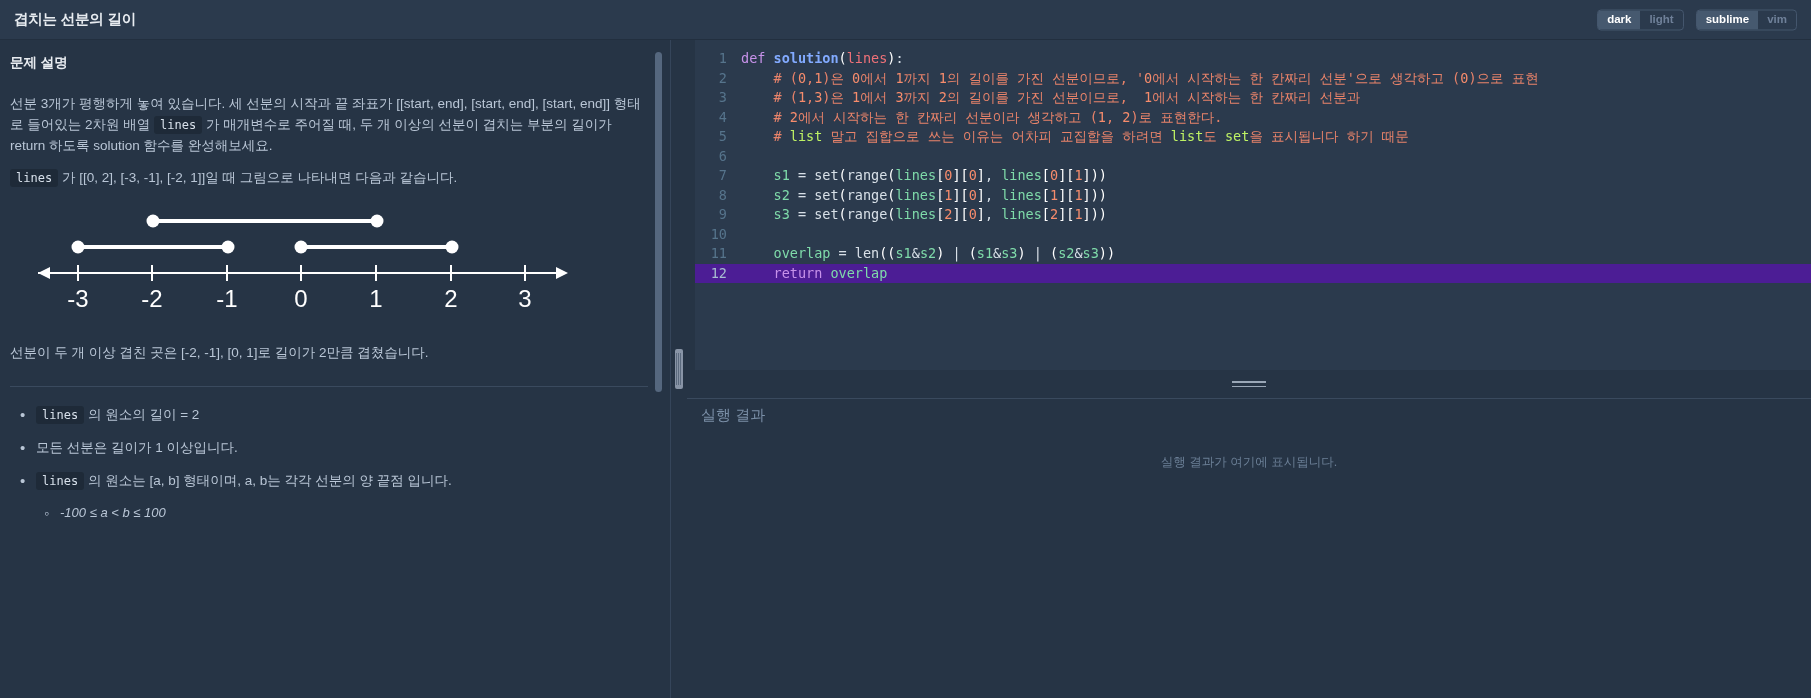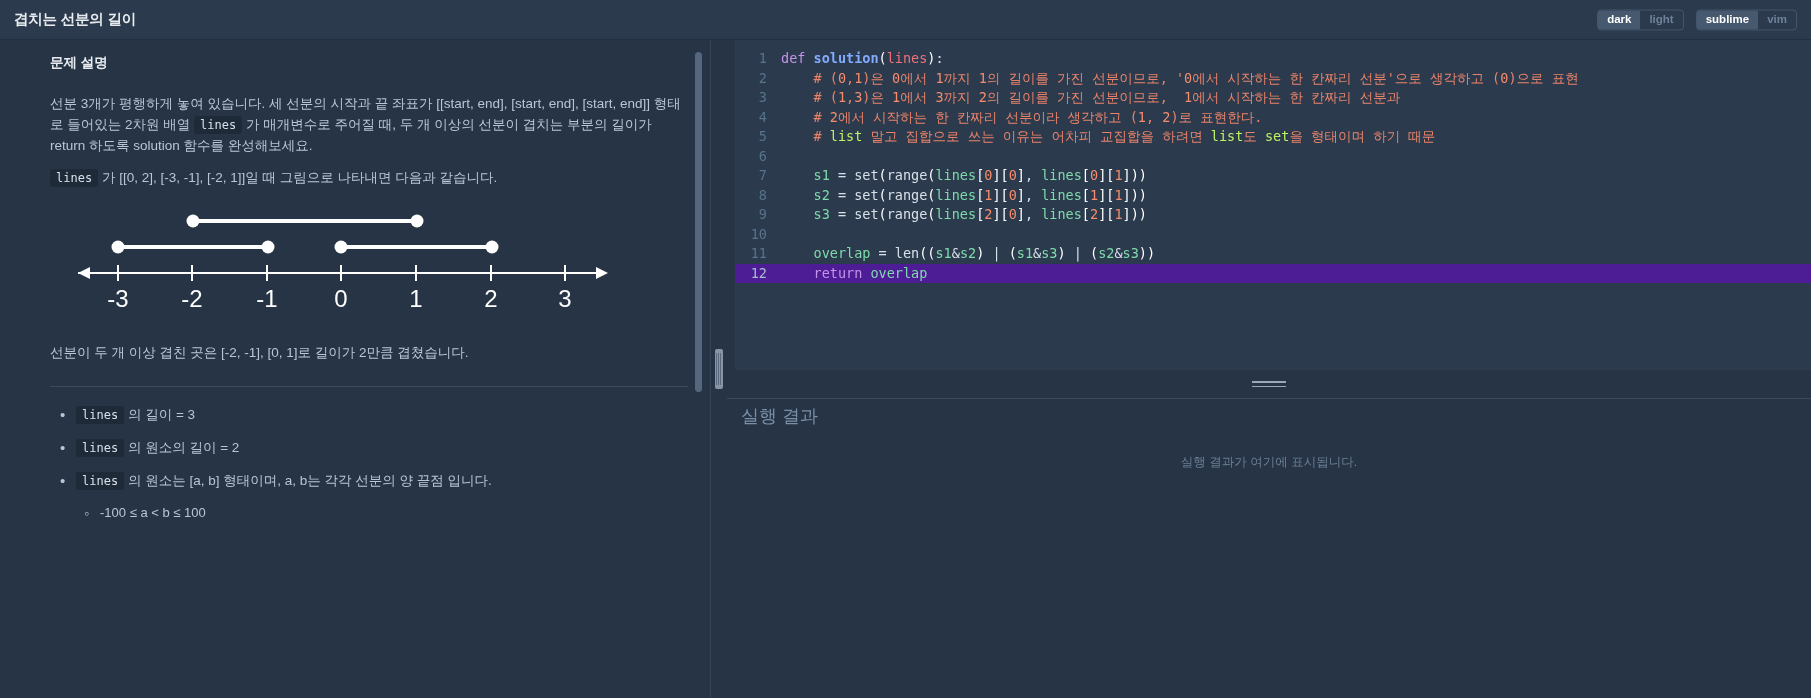--- a/index.html
+++ b/index.html
@@ -33,21 +33,21 @@
   }
   .toggle-btn {
     font-size: 11.5px; font-weight: bold;
     padding: 0 9px; display: flex; align-items: center;
     color: #6f8099; background: transparent; cursor: pointer;
     line-height: 1;
   }
   .toggle-btn.active { background: #46596f; color: #ffffff; }
 
   
-  .body { flex: 1 1 auto; display: flex; min-height: 0; margin-left: 40px; }
+  .body { flex: 1 1 auto; display: flex; min-height: 0; }
 
   
   .left {
     width: 670px; flex: 0 0 670px;
     background: #263445;
     position: relative;
     overflow: hidden;
   }
   .left-inner { padding: 14px 22px 0 10px; }
   .scrollbar-track {
@@ -82,20 +82,21 @@
     position: relative; padding-left: 22px; margin-bottom: 13px;
   }
   ul.constraints > li::before {
     content: "\2022"; position: absolute; left: 6px; top: -1px;
     color: #b9c6d6; font-size: 15px;
   }
   ul.constraints ul { list-style: none; margin-top: 11px; padding-left: 4px; }
   ul.constraints ul > li {
     color: #b9c6d6; font-size: 13px; position: relative; padding-left: 20px;
     line-height: 1.5;
+    font-style: italic;
   }
   ul.constraints ul > li::before {
     content: "\25E6"; position: absolute; left: 4px; top: 0; color: #b9c6d6; font-size: 14px;
   }
 
   
   .gutter {
     width: 17px; flex: 0 0 17px; background: #263445;
     display: flex; align-items: center; justify-content: center;
     position: relative;
@@ -150,21 +151,21 @@
   .result-splitter {
     height: 28px; flex: 0 0 28px; display: flex; align-items: center; justify-content: center;
     background: #263445;
   }
   .result-handle { width: 34px; height: 8px; display: flex; flex-direction: column; justify-content: center; gap: 3px; }
   .result-handle span { display: block; height: 1.5px; background: #9aa7b7; }
   .result-head {
     height: 34px; flex: 0 0 34px; border-top: 1px solid #3a4a5e;
     display: flex; align-items: center; padding-left: 14px;
   }
-  .result-title { color: #7b90a8; font-size: 18px; text-align: center; }
+  .result-title { color: #7b90a8; font-size: 15px; text-align: center; }
   .result-body { flex: 1 1 auto; padding: 22px 14px 0 14px; text-align: center; }
   .result-placeholder { color: #6b7f96; font-size: 12.5px; }
 </style>
 </head>
 <body>
 
 <div class="app">
 
   <div class="topbar">
     <div class="topbar-title">겹치는 선분의 길이</div>
@@ -227,22 +228,22 @@
             <text x="515" y="100" fill="#ffffff" font-size="24" font-family="Liberation Sans, sans-serif" text-anchor="middle">3</text>
           </svg>
         </div>
 
         <div class="para res-line">선분이 두 개 이상 겹친 곳은 [-2, -1], [0, 1]로 길이가 2만큼 겹쳤습니다.</div>
 
         <div class="divider"></div>
 
 
         <ul class="constraints">
-          <li><code class="inline">lines</code><span> 의 길이 = 3</span></li>
           <li><code class="inline">lines</code><span> 의 원소의 길이 = 2</span></li>
+          <li><span>모든 선분은 길이가 1 이상입니다.</span></li>
           <li><code class="inline">lines</code><span> 의 원소는 [a, b] 형태이며, a, b는 각각 선분의 양 끝점 입니다.</span>
             <ul>
               <li>-100 ≤ a &lt; b ≤ 100</li>
             </ul>
           </li>
         </ul>
 
       </div>
       <div class="scrollbar-track">
         <div class="scrollbar-thumb"></div>
@@ -260,21 +261,21 @@
     <div class="right">
 
 
       <div class="editor-wrap">
         <div class="editor-leftstrip"></div>
         <div class="editor" id="editor">
             <div class="code-line"><div class="ln">1</div><div class="code"><span class="t-kw">def </span><span class="t-fn">solution</span><span class="t-br">(</span><span class="t-parm">lines</span><span class="t-br">)</span><span class="t-builtin">:</span></div></div>
             <div class="code-line"><div class="ln">2</div><div class="code"><span class="t-com">    # (</span><span class="t-num">0</span><span class="t-com">,</span><span class="t-num">1</span><span class="t-com">)은 </span><span class="t-num">0</span><span class="t-com">에서 </span><span class="t-num">1</span><span class="t-com">까지 </span><span class="t-num">1</span><span class="t-com">의 길이를 가진 선분이므로, '</span><span class="t-num">0</span><span class="t-com">에서 시작하는 한 칸짜리 선분'으로 생각하고 (</span><span class="t-num">0</span><span class="t-com">)으로 표현</span></div></div>
             <div class="code-line"><div class="ln">3</div><div class="code"><span class="t-com">    # (</span><span class="t-num">1</span><span class="t-com">,</span><span class="t-num">3</span><span class="t-com">)은 </span><span class="t-num">1</span><span class="t-com">에서 </span><span class="t-num">3</span><span class="t-com">까지 </span><span class="t-num">2</span><span class="t-com">의 길이를 가진 선분이므로,  </span><span class="t-num">1</span><span class="t-com">에서 시작하는 한 칸짜리 선분과</span></div></div>
             <div class="code-line"><div class="ln">4</div><div class="code"><span class="t-com">    # </span><span class="t-num">2</span><span class="t-com">에서 시작하는 한 칸짜리 선분이라 생각하고 (</span><span class="t-num">1</span><span class="t-com">, </span><span class="t-num">2</span><span class="t-com">)로 표현한다.</span></div></div>
-            <div class="code-line"><div class="ln">5</div><div class="code"><span class="t-com">    # </span><span class="t-str">list</span><span class="t-com"> 말고 집합으로 쓰는 이유는 어차피 교집합을 하려면 </span><span class="t-str">list</span><span class="t-com">도 </span><span class="t-str">set</span><span class="t-com">을 형태이며 하기 때문</span></div></div>
+            <div class="code-line"><div class="ln">5</div><div class="code"><span class="t-com">    # </span><span class="t-str">list</span><span class="t-com"> 말고 집합으로 쓰는 이유는 어차피 교집합을 하려면 </span><span class="t-str">list</span><span class="t-com">도 </span><span class="t-str">set</span><span class="t-com">을 표시됩니다 하기 때문</span></div></div>
             <div class="code-line"><div class="ln">6</div><div class="code"><span class="t-builtin"></span></div></div>
             <div class="code-line"><div class="ln">7</div><div class="code"><span class="t-builtin">    </span><span class="t-var">s1</span><span class="t-builtin"> = </span><span class="t-builtin">set</span><span class="t-br">(</span><span class="t-builtin">range</span><span class="t-br">(</span><span class="t-var">lines</span><span class="t-br">[</span><span class="t-num">0</span><span class="t-br">][</span><span class="t-num">0</span><span class="t-br">]</span><span class="t-builtin">, </span><span class="t-var">lines</span><span class="t-br">[</span><span class="t-num">0</span><span class="t-br">][</span><span class="t-num">1</span><span class="t-br">]))</span></div></div>
             <div class="code-line"><div class="ln">8</div><div class="code"><span class="t-builtin">    </span><span class="t-var">s2</span><span class="t-builtin"> = </span><span class="t-builtin">set</span><span class="t-br">(</span><span class="t-builtin">range</span><span class="t-br">(</span><span class="t-var">lines</span><span class="t-br">[</span><span class="t-num">1</span><span class="t-br">][</span><span class="t-num">0</span><span class="t-br">]</span><span class="t-builtin">, </span><span class="t-var">lines</span><span class="t-br">[</span><span class="t-num">1</span><span class="t-br">][</span><span class="t-num">1</span><span class="t-br">]))</span></div></div>
             <div class="code-line"><div class="ln">9</div><div class="code"><span class="t-builtin">    </span><span class="t-var">s3</span><span class="t-builtin"> = </span><span class="t-builtin">set</span><span class="t-br">(</span><span class="t-builtin">range</span><span class="t-br">(</span><span class="t-var">lines</span><span class="t-br">[</span><span class="t-num">2</span><span class="t-br">][</span><span class="t-num">0</span><span class="t-br">]</span><span class="t-builtin">, </span><span class="t-var">lines</span><span class="t-br">[</span><span class="t-num">2</span><span class="t-br">][</span><span class="t-num">1</span><span class="t-br">]))</span></div></div>
             <div class="code-line"><div class="ln">10</div><div class="code"><span class="t-builtin"></span></div></div>
             <div class="code-line"><div class="ln">11</div><div class="code"><span class="t-builtin">    </span><span class="t-var">overlap</span><span class="t-builtin"> = </span><span class="t-builtin">len</span><span class="t-br">((</span><span class="t-var">s1</span><span class="t-builtin">&amp;</span><span class="t-var">s2</span><span class="t-br">) </span><span class="t-builtin">| </span><span class="t-br">(</span><span class="t-var">s1</span><span class="t-builtin">&amp;</span><span class="t-var">s3</span><span class="t-br">) </span><span class="t-builtin">| </span><span class="t-br">(</span><span class="t-var">s2</span><span class="t-builtin">&amp;</span><span class="t-var">s3</span><span class="t-br">))</span></div></div>
             <div class="code-line active"><div class="ln cur">12</div><div class="code"><span class="t-builtin">    </span><span class="t-kw">return</span><span class="t-builtin"> </span><span class="t-var">overlap</span></div></div>
           </div>
       </div>
 

